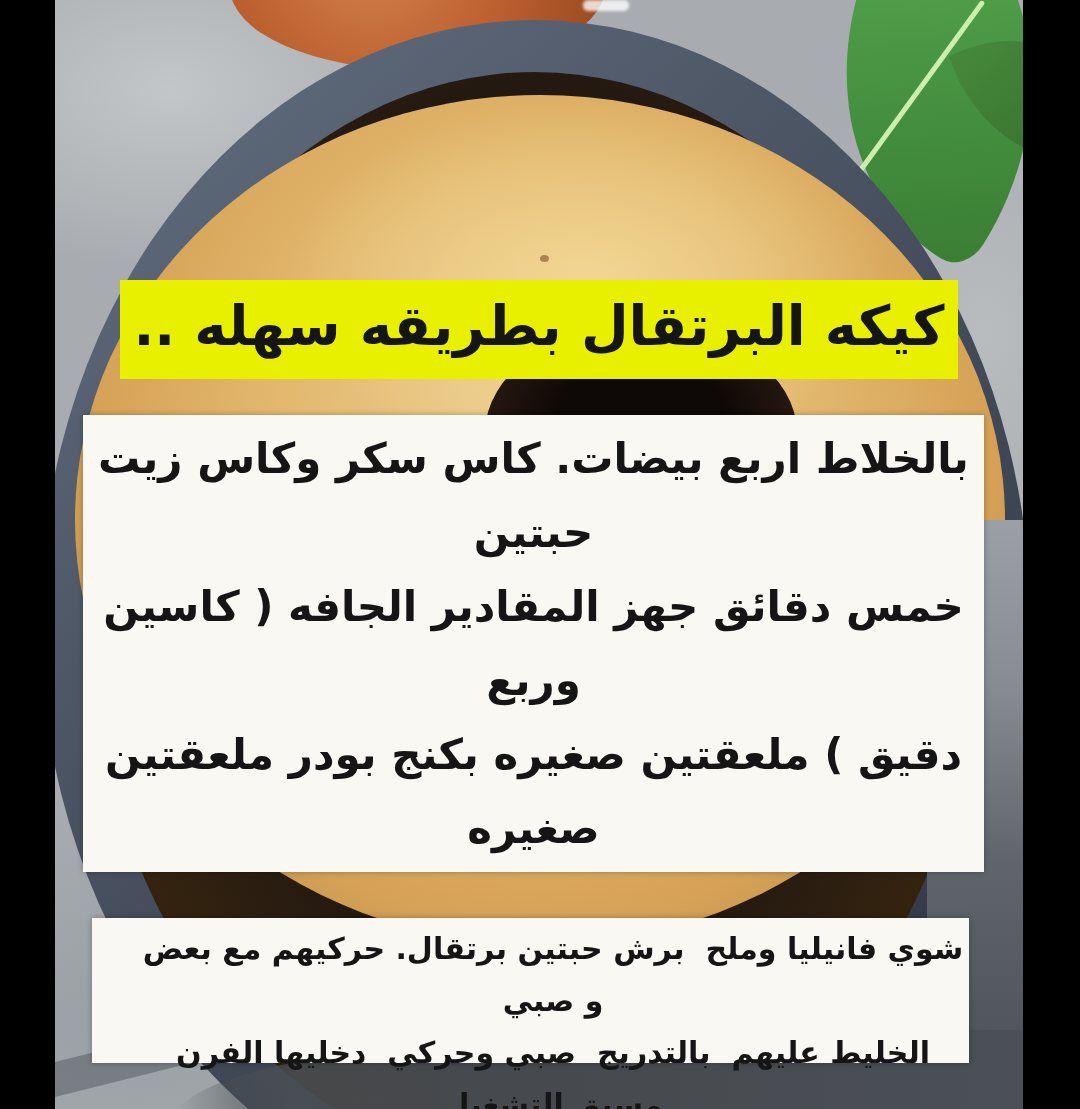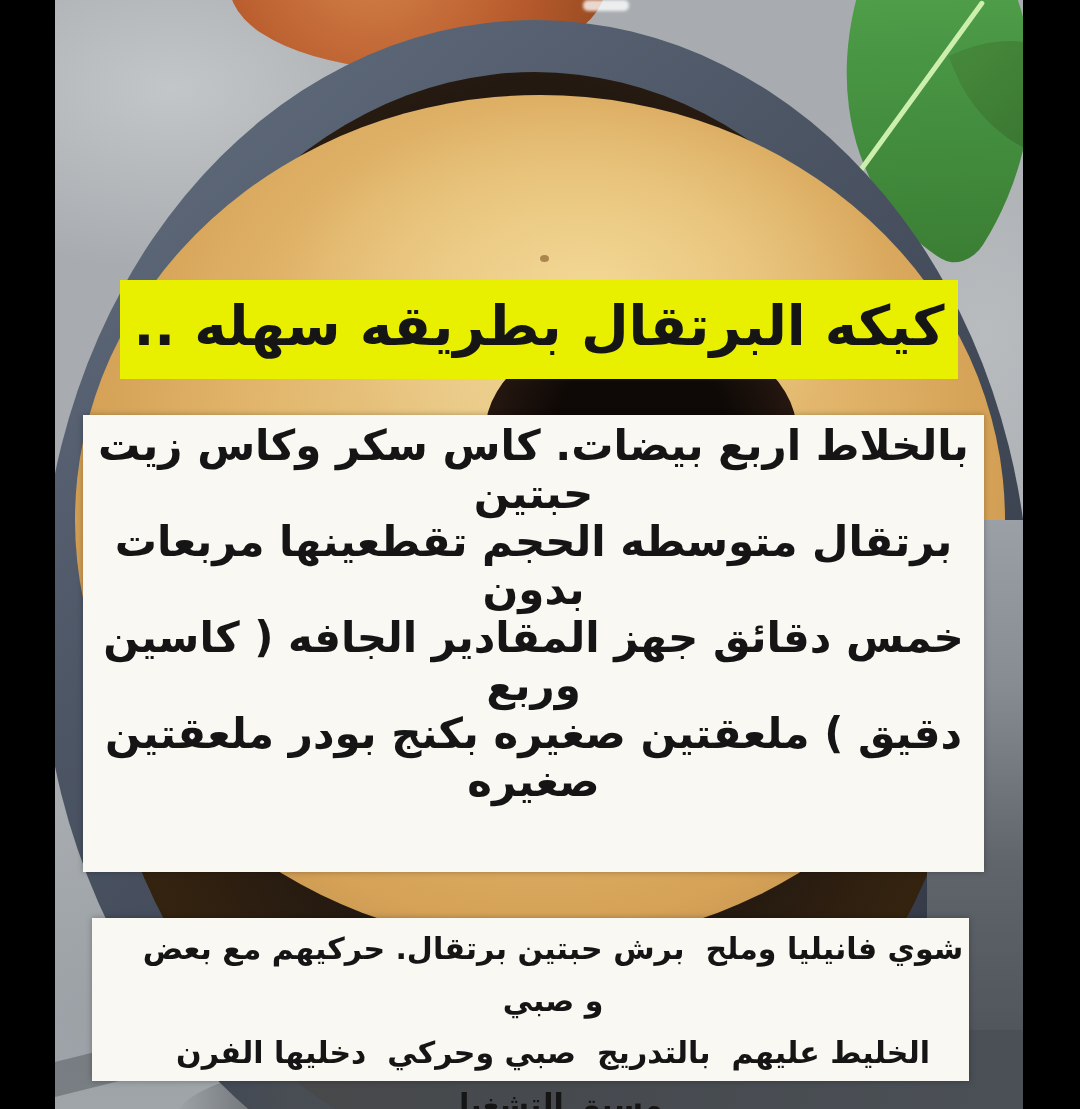--- a/index.html
+++ b/index.html
@@ -88,22 +88,22 @@
     font-size:55px;font-weight:bold;color:var(--text,#151515);
     white-space:nowrap;line-height:1;padding-bottom:6px;
   }
   .card{
     position:absolute;background:var(--card_bg,#faf8f3);
     direction:rtl;text-align:center;color:var(--text,#151515);
     box-shadow:0 0 6px rgba(0,0,0,.28);
   }
   .card p{margin:0;white-space:pre-wrap;font-weight:bold;}
   .card.main{left:83px;top:415px;width:901px;height:457px;padding-top:7px;box-sizing:border-box;}
-  .card.main p{font-size:42px;line-height:48px;}
-  .card.baking{left:92px;top:918px;width:877px;height:163px;padding-top:5px;box-sizing:border-box;padding-left:45px;}
+  .card.main p{font-size:42px;line-height:74px;}
+  .card.baking{left:92px;top:918px;width:877px;height:145px;padding-top:5px;box-sizing:border-box;padding-left:45px;}
   .card.baking p{font-size:30px;line-height:52px;}
 </style>
 </head>
 <body>
 
 <div class="stage">
 
   <div class="photo">
     <div class="orange-fruit"></div>
     <div class="leaf-1"></div>
@@ -126,21 +126,20 @@
 
   <div class="bar left"></div>
   <div class="bar right"></div>
 
   <div class="title-box">
     <span class="title-text">كيكه البرتقال بطريقه سهله ..</span>
   </div>
 
   <div class="card main">
     <p>بالخلاط اربع بيضات. كاس سكر وكاس زيت حبتين</p>
-    <p>برتقال متوسطه الحجم تقطعينها مربعات بدون</p>
     <p>خمس دقائق جهز المقادير الجافه ( كاسين وربع</p>
     <p>دقيق ) ملعقتين صغيره بكنج بودر ملعقتين صغيره</p>
 
   </div>
 
   <div class="card baking">
     <p>شوي فانيليا وملح  برش حبتين برتقال. حركيهم مع بعض و صبي</p>
     <p>الخليط عليهم  بالتدريج  صبي وحركي  دخليها الفرن مسبق التشغيل</p>
 
   </div>

